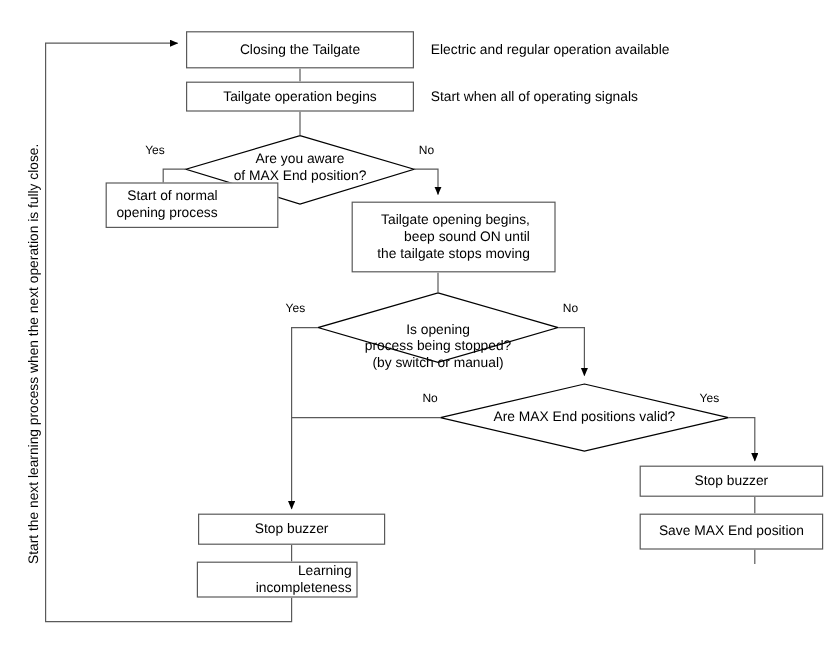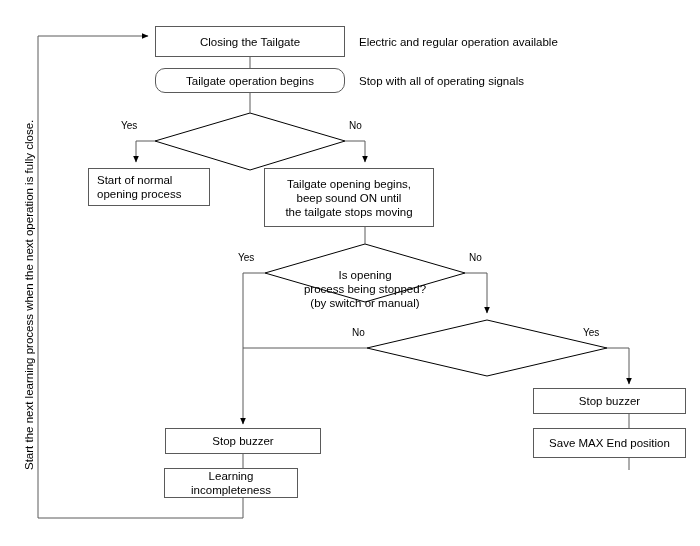--- a/index.html
+++ b/index.html
@@ -29,21 +29,21 @@
   .node {
     position: absolute;
     box-sizing: border-box;
     border: 1px solid #5a5a5a;
     background: #ffffff;
     font-size: 11.5px;
     line-height: 14px;
     display: flex;
     align-items: center;
     justify-content: center;
-    text-align: center;
+    text-align: right;
     padding: 2px 4px;
   }
   .node.leftalign {
     justify-content: flex-start;
     text-align: left;
     padding-left: 8px;
   }
   .diamond-label {
     position: absolute;
     font-size: 11.5px;
@@ -114,53 +114,56 @@
     <path d="M243,498 L243,518 L38,518 L38,36 L148,36" stroke="#5a5a5a" stroke-width="1" fill="none" marker-end="url(#arrow)"></path>
 
     <path d="M629,414 L629,428" stroke="#5a5a5a" stroke-width="1" fill="none"></path>
     <path d="M629,458 L629,470" stroke="#5a5a5a" stroke-width="1" fill="none"></path>
   </svg>
 
   <div class="vert-note" style="left:22px; top:470px;">Start the next learning process when the next operation is fully close.</div>
 
   <div class="node" style="left:155px; top:26px; width:190px; height:31px;">Closing the Tailgate</div>
 
-  <div class="node" style="left:155px; top:68px; width:190px; height:25px;border-radius:10px;">Tailgate operation begins</div>
+  <div class="node" style="left:155px; top:68px; width:190px; height:25px;">Tailgate operation begins</div>
 
-  <div class="node leftalign" style="left:88px; top:168px; width:122px; height:38px; white-space:pre-line;">Start of normal
+  <div class="node leftalign" style="left:88px; top:152px; width:144px; height:38px; white-space:pre-line;text-align:right;">Start of normal
 opening process</div>
 
-  <div class="node" style="left:264px; top:168px; width:170px; height:59px; white-space:pre-line;">Tailgate opening begins,
+  <div class="node" style="left:293px; top:168px; width:170px; height:59px; white-space:pre-line;">Tailgate opening begins,
 beep sound ON until
 the tailgate stops moving</div>
 
   <div class="node" style="left:165px; top:428px; width:156px; height:26px;">Stop buzzer</div>
 
   <div class="node" style="left:164px; top:468px; width:134px; height:30px;">Learning incompleteness</div>
 
   <div class="node" style="left:533px; top:388px; width:153px; height:26px;">Stop buzzer</div>
 
   <div class="node" style="left:533px; top:428px; width:153px; height:30px;">Save MAX End position</div>
 
 
+  <div class="diamond-label" style="left:170px; top:126px; width:160px;">Are you aware
+of MAX End position?</div>
 
   <div class="diamond-label" style="left:285px; top:268px; width:160px;">Is opening
 process being stopped?
 (by switch or manual)</div>
 
+  <div class="diamond-label" style="left:397px; top:341px; width:180px;">Are MAX End positions valid?</div>
 
   <div class="branch-label" style="left:121px; top:119px;">Yes</div>
 
   <div class="branch-label" style="left:349px; top:119px;">No</div>
 
   <div class="branch-label" style="left:238px; top:251px;">Yes</div>
 
   <div class="branch-label" style="left:469px; top:251px;">No</div>
 
   <div class="branch-label" style="left:352px; top:326px;">No</div>
 
   <div class="branch-label" style="left:583px; top:326px;">Yes</div>
 
   <div class="side-note" style="left:359px; top:35px;">Electric and regular operation available</div>
 
-  <div class="side-note" style="left:359px; top:74px;">Stop with all of operating signals</div>
+  <div class="side-note" style="left:359px; top:74px;">Start when all of operating signals</div>
 
 </div>
 
 </body></html>

